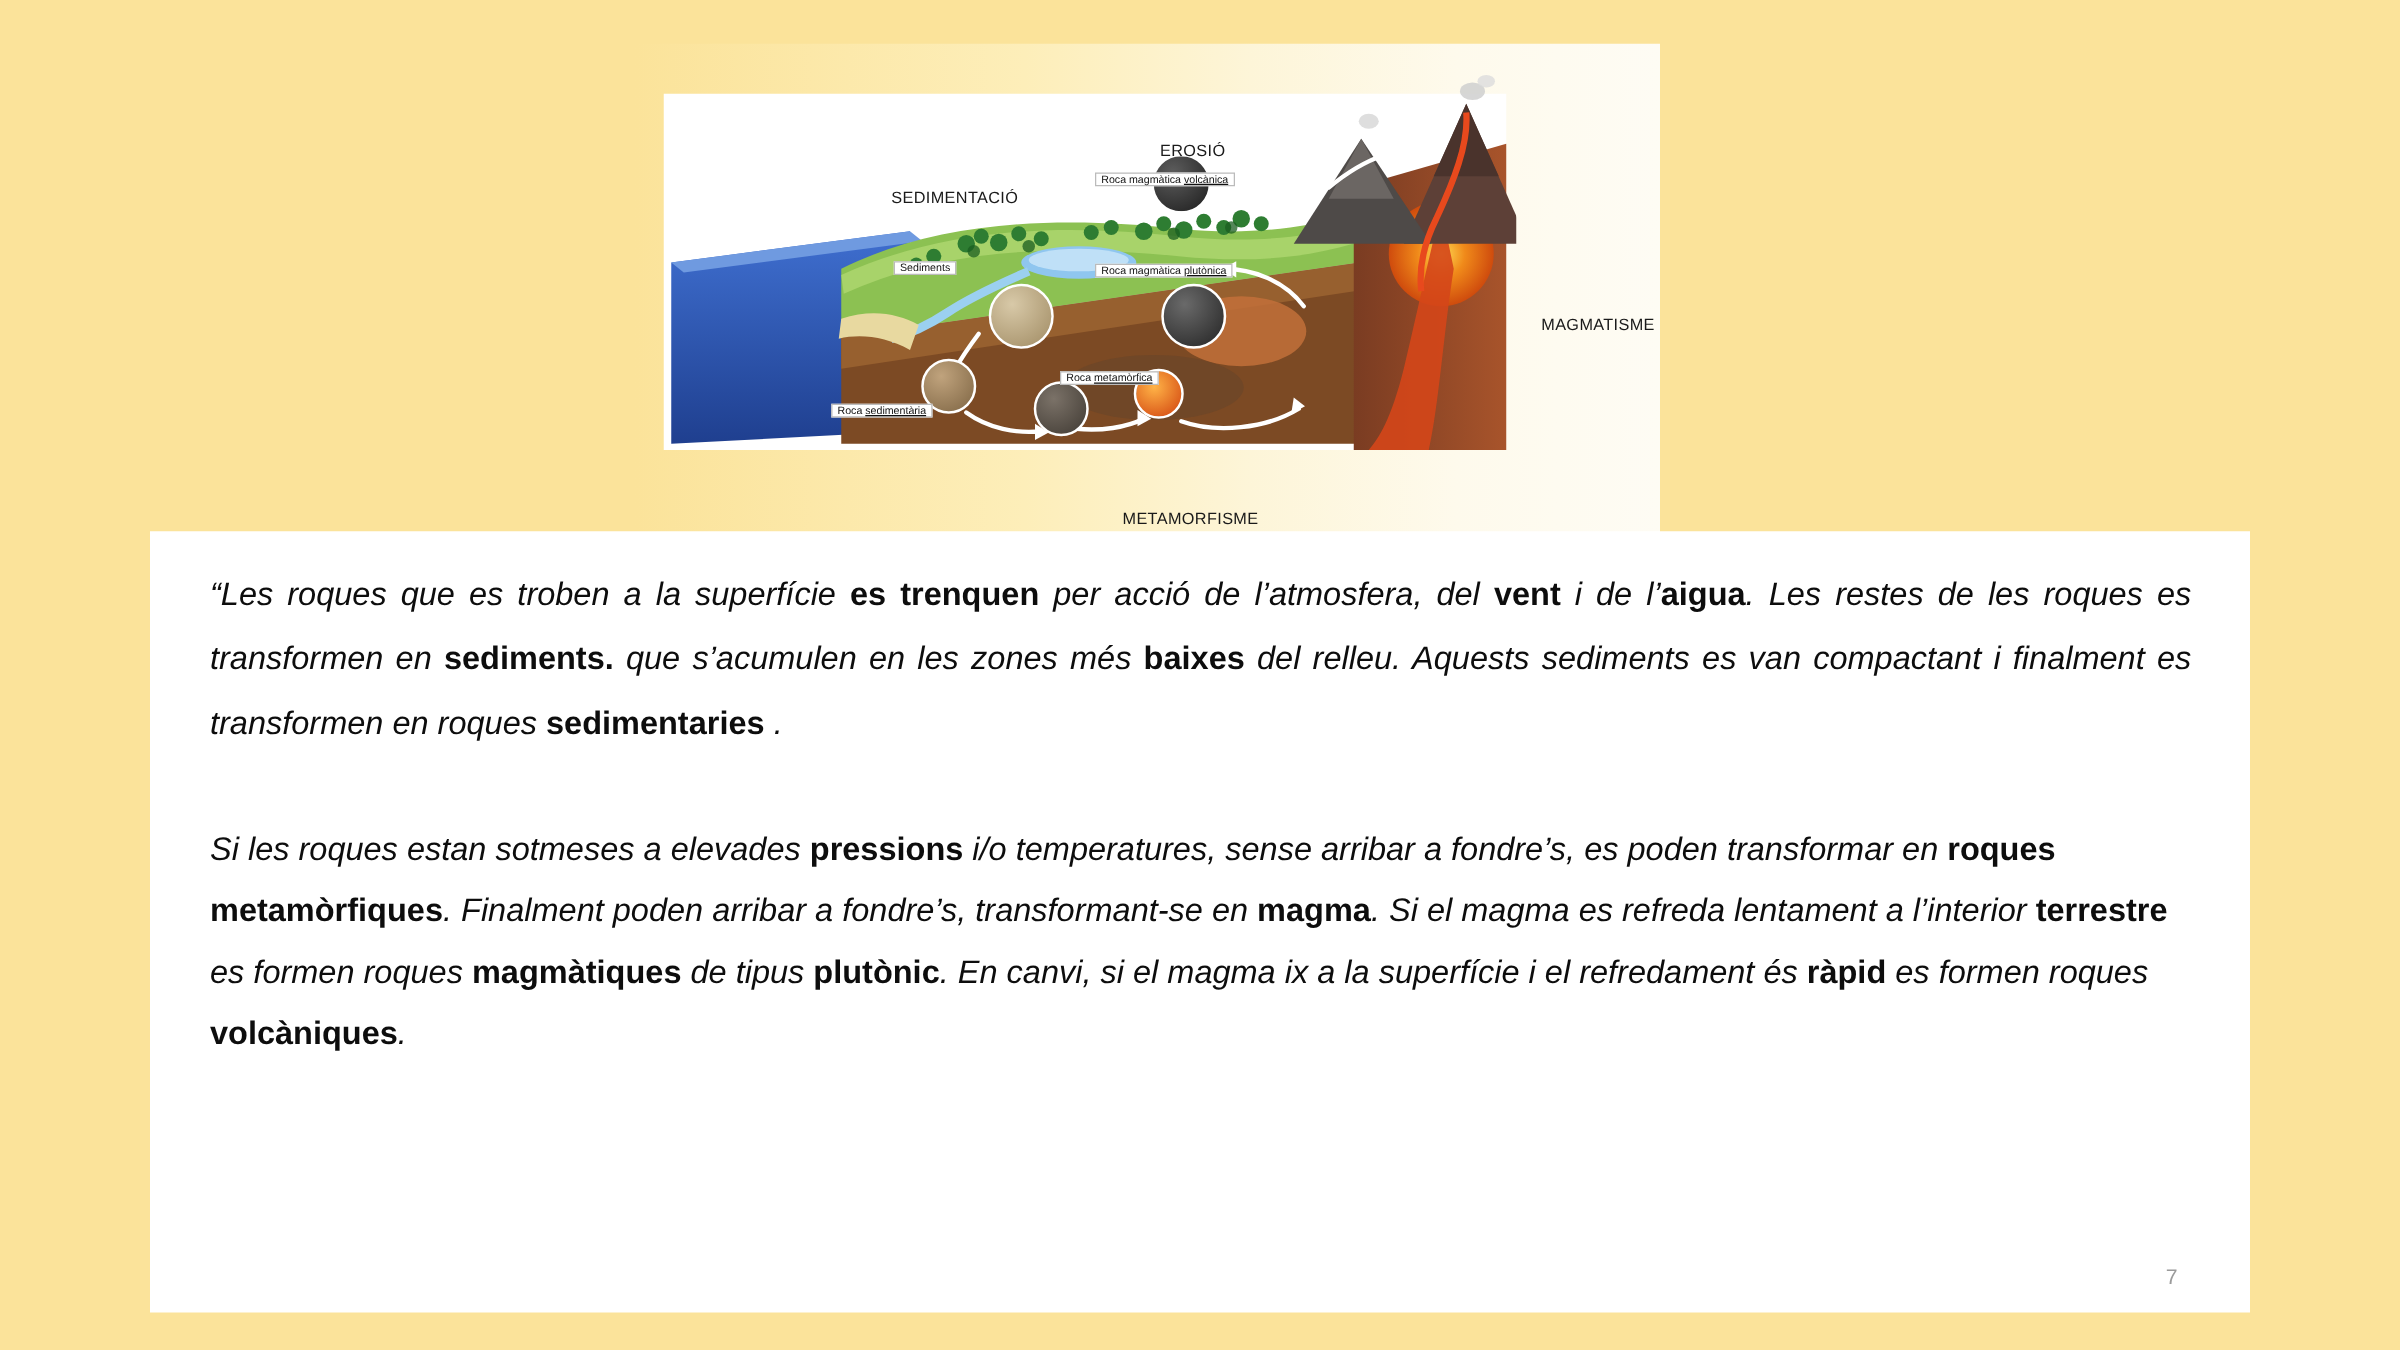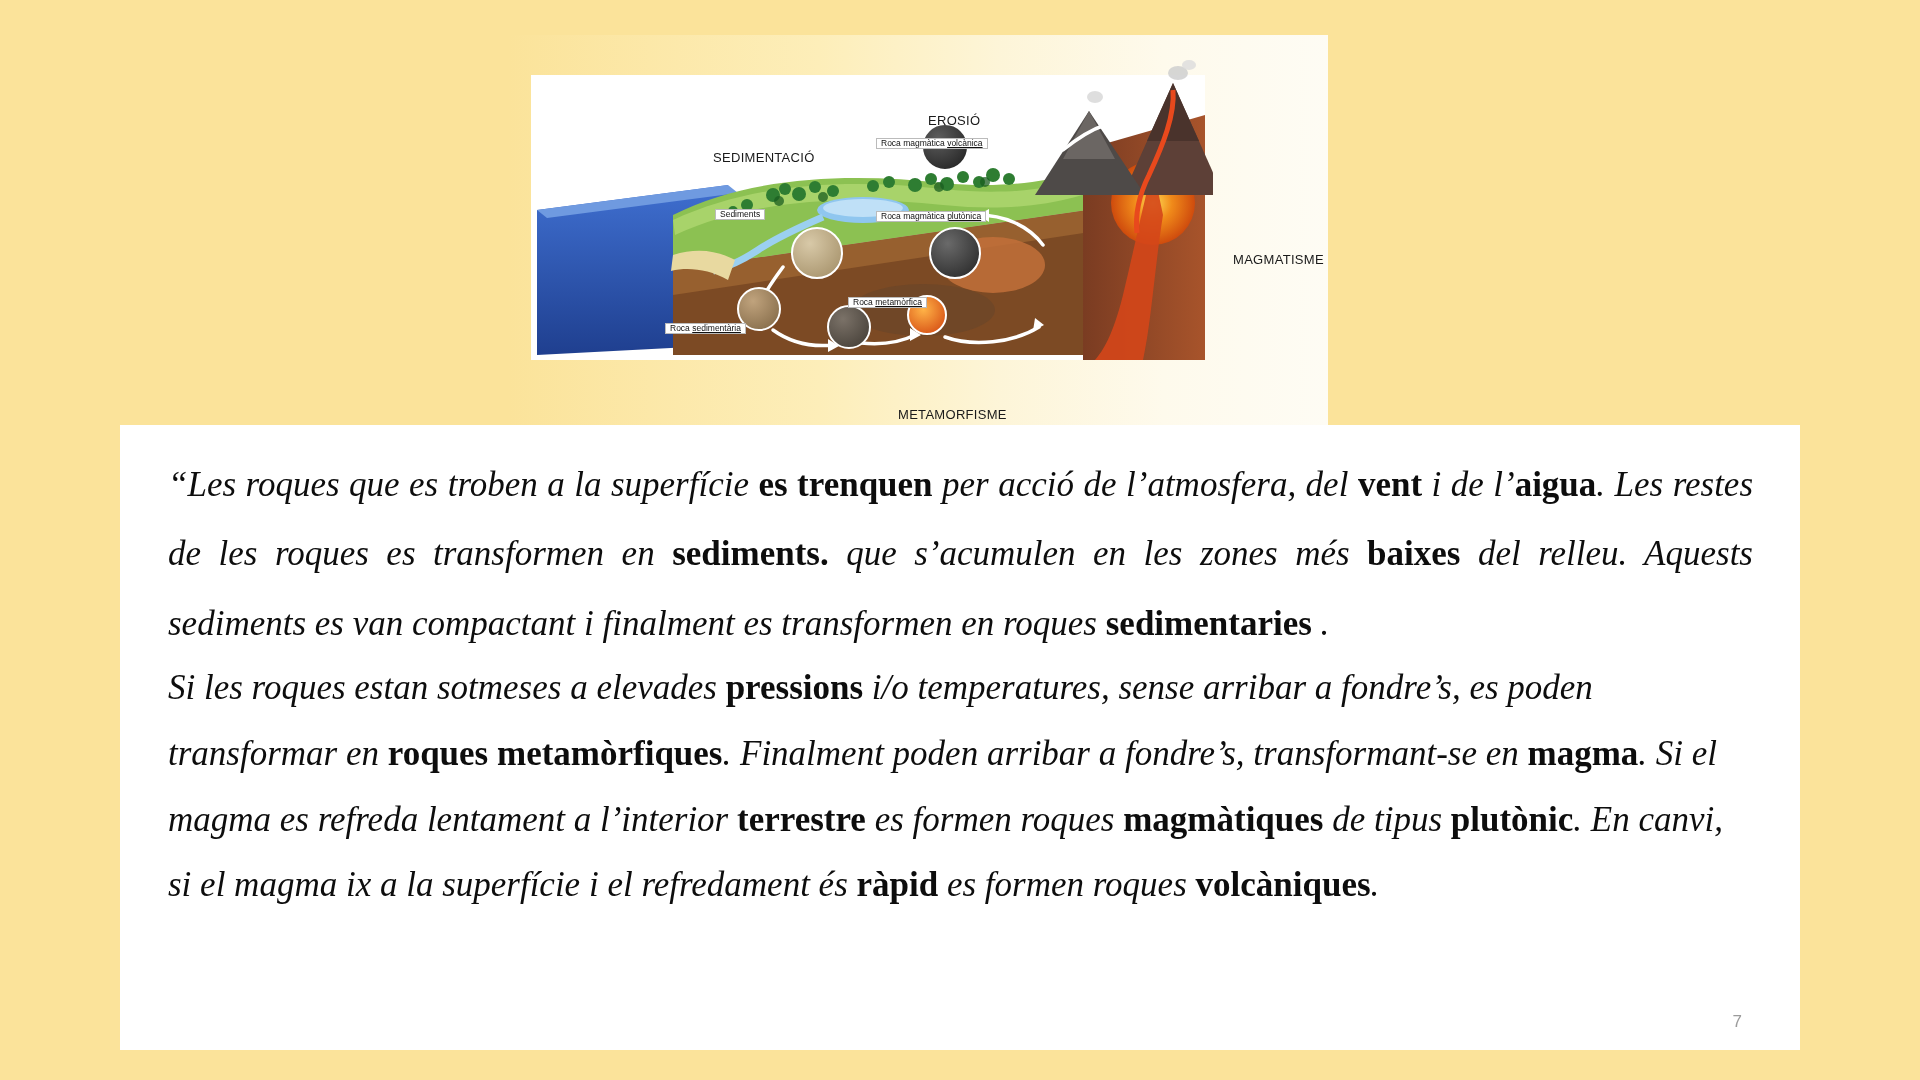--- a/index.html
+++ b/index.html
@@ -87,25 +87,25 @@
     top: 425px;
     width: 1680px;
     height: 625px;
     background: #ffffff;
     box-shadow: 0 0 0 0 rgba(0,0,0,0);
   }
   .para {
     position: absolute;
     left: 48px;
     width: 1585px;
-    font-size: 35px;
+    font-size: 26px;
     line-height: 1.98;
     color: #0d0d0d;
     font-style: italic;
-    font-family: Liberation Serif, serif;
+    font-family: Liberation Sans, sans-serif;
   }
   .para b { font-style: normal; font-weight: bold; }
   .p1 { top: 25px; text-align: justify; }
   .p2 { top: 230px; text-align: left; line-height: 1.88; }
   .page-num {
     position: absolute;
     right: 58px;
     bottom: 18px;
     font-size: 17px;
     color: #9b9b9b;

